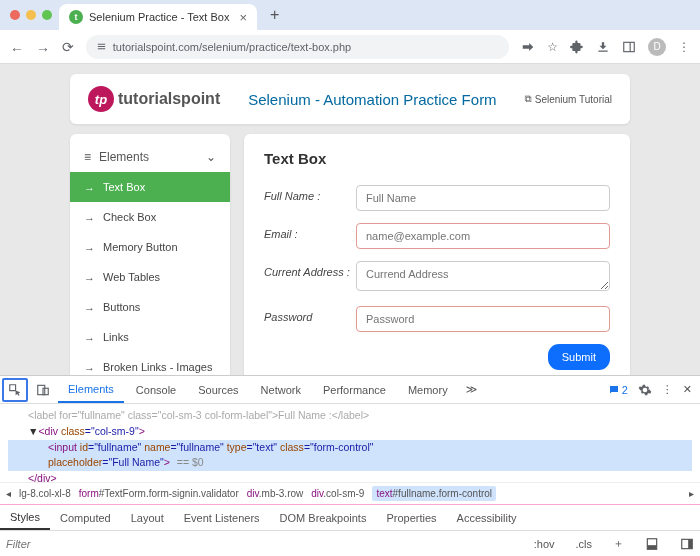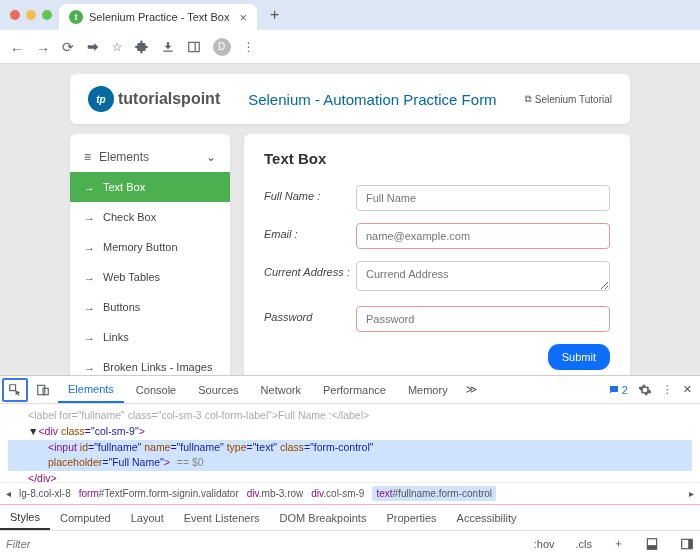--- a/index.html
+++ b/index.html
@@ -14,21 +14,21 @@
 .newtab { color: #555; font-size: 16px; margin-left: 6px; }
 .addrbar { background: #fff; height: 34px; display: flex; align-items: center; padding: 0 10px; gap: 12px; border-bottom: 1px solid #ddd; }
 .nav-icn { color: #5f6368; font-size: 14px; }
 .url-box { flex: 1; background: #f1f3f4; border-radius: 14px; height: 24px; display: flex; align-items: center; padding: 0 10px; gap: 6px; color: #5f6368; font-size: 11px; }
 .addr-right { display: flex; gap: 12px; align-items: center; color: #5f6368; }
 .addr-right svg { width: 14px; height: 14px; }
 .profile { width: 18px; height: 18px; border-radius: 50%; background: #bbb; color: #fff; font-size: 10px; display: flex; align-items: center; justify-content: center; }
 .page { flex: 1; overflow: hidden; background: #e8e8e8; padding: 10px 0 0 0; }
 .header { background: #fff; max-width: 560px; margin: 0 auto; border-radius: 6px; padding: 12px 18px; display: flex; align-items: center; gap: 14px; box-shadow: 0 1px 3px rgba(0,0,0,.08); }
 .logo { display: flex; align-items: center; gap: 4px; font-weight: 600; color: #555; font-size: 16px; }
-.logo-circ { width: 26px; height: 26px; background: #0369a1; border-radius: 50%; display: flex; align-items: center; justify-content: center; color: #fff; font-size: 10px; font-weight: bold; font-style: italic; }
+.logo-circ { width: 26px; height: 26px; background: #be185d; border-radius: 50%; display: flex; align-items: center; justify-content: center; color: #fff; font-size: 13px; font-weight: bold; font-style: italic; }
 .header h1 { flex: 1; font-size: 15px; font-weight: 400; color: #0369a1; text-align: center; }
 .tlink { font-size: 10px; color: #555; display: flex; align-items: center; gap: 3px; }
 .content { max-width: 560px; margin: 10px auto 0; display: flex; gap: 14px; }
 .sidebar { background: #fff; width: 160px; border-radius: 6px; padding: 8px 0; box-shadow: 0 1px 3px rgba(0,0,0,.08); }
 .side-head { padding: 8px 14px; display: flex; align-items: center; justify-content: space-between; color: #555; font-size: 12px; }
 .side-item { padding: 9px 14px; display: flex; align-items: center; gap: 8px; font-size: 11px; color: #444; cursor: pointer; }
 .side-item.active { background: #4caf50; color: #fff; }
 .arrow { font-size: 11px; }
 .main { background: #fff; flex: 1; border-radius: 6px; padding: 16px 20px; box-shadow: 0 1px 3px rgba(0,0,0,.08); }
 .main h2 { font-size: 15px; font-weight: 600; color: #333; margin-bottom: 18px; }
@@ -78,20 +78,26 @@
     <span>Selenium Practice - Text Box</span>
     <span class="tab-close">×</span>
   </div>
   <span class="newtab">+</span>
 </div>
 
 <div class="addrbar">
   <span class="nav-icn">←</span>
   <span class="nav-icn">→</span>
   <span class="nav-icn">⟳</span>
+  <div class="url-box">
+    <svg width="11" height="11" viewBox="0 0 24 24">
+        <path fill="#5f6368" d="M4 6h16v2H4zm0 5h16v2H4zm0 5h16v2H4z"></path>
+      </svg>
+    <span>tutorialspoint.com/selenium/practice/text-box.php</span>
+  </div>
   <div class="addr-right">
     <span>
         <svg viewBox="0 0 24 24">
           <path fill="#5f6368" d="M14 9V5l7 7-7 7v-4H3V9h11z"></path>
         </svg>
       </span>
     <span>☆</span>
     <span>
         <svg viewBox="0 0 24 24">
           <path fill="#5f6368" d="M20 10h-2V7a2 2 0 0 0-2-2h-3V3a2 2 0 1 0-4 0v2H6a2 2 0 0 0-2 2v3H2a2 2 0 1 0 0 4h2v3a2 2 0 0 0 2 2h3v2a2 2 0 1 0 4 0v-2h3a2 2 0 0 0 2-2v-3h2a2 2 0 1 0 0-4z"></path>

